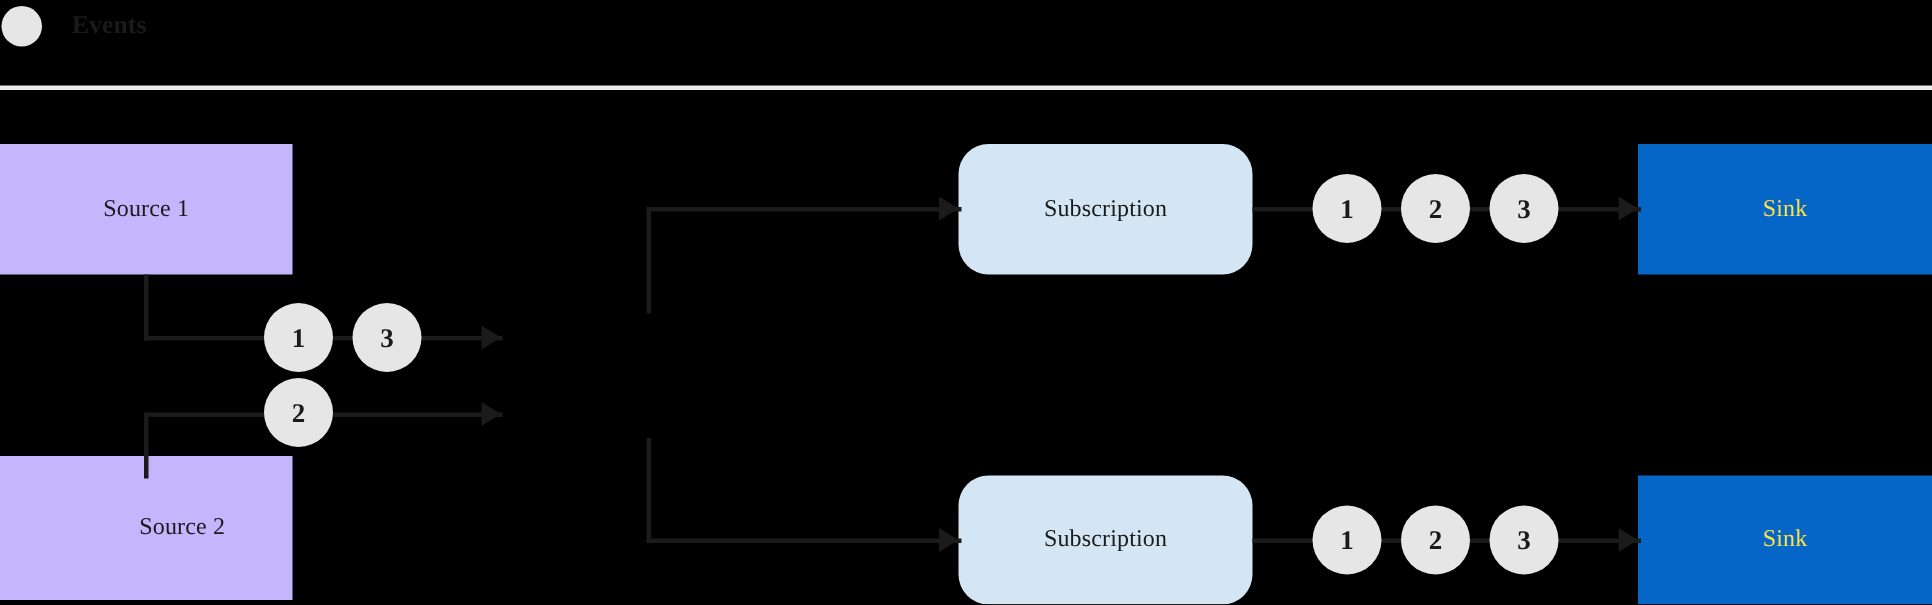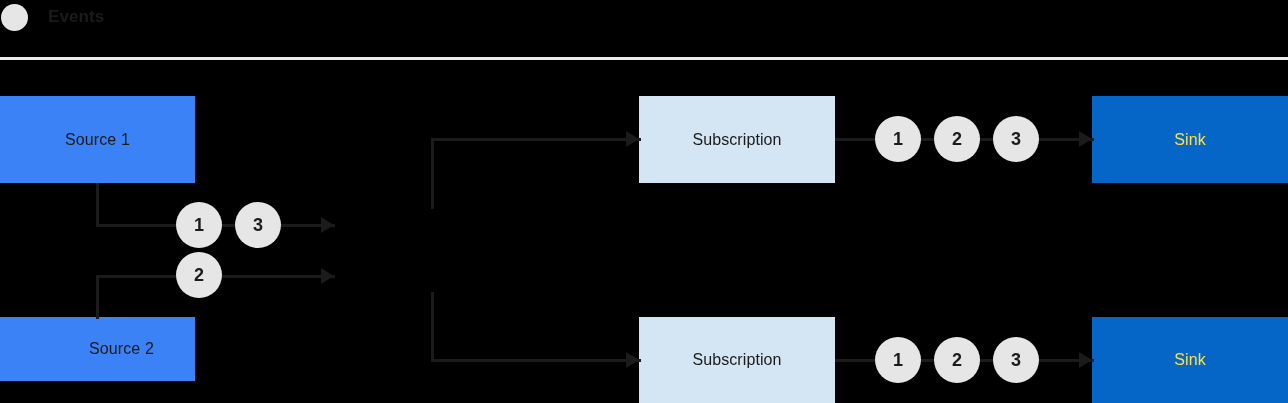--- a/index.html
+++ b/index.html
@@ -9,20 +9,21 @@
   }
   body {
     font-family: "Liberation Sans", sans-serif;
   }
   #stage {
     position: relative;
     width: 1288px;
     height: 403px;
     background: #000000;
     overflow: hidden;
+    font-family: Liberation Serif, serif;
   }
 
   
   .legend {
     position: absolute;
     left: 0px;
     top: 0px;
     width: 300px;
     height: 34px;
     display: flex;
@@ -56,22 +57,22 @@
   
   .node {
     position: absolute;
     display: flex;
     align-items: center;
     justify-content: center;
     font-size: 16px;
     letter-spacing: 0.1px;
     box-sizing: border-box;
   }
-  .node.grey  { background: #3b82f6; color: #1b1b1b; align-items: center; }
-  .node.light { background: #d4e5f4; color: #1b1b1b; }
+  .node.grey  { background: #c4b5fd; color: #1b1b1b; align-items: center; }
+  .node.light { background: #d4e5f4; color: #1b1b1b; border-radius: 20px; }
   .node.blue  { background: #0566c8; color: #fde047; }
 
   
   .line-h, .line-v {
     position: absolute;
     background: #1b1b1b;
   }
   .line-h { height: 3px; }
   .line-v { width: 3px; }
 
@@ -107,21 +108,21 @@
   <div class="legend">
     <div class="legend-dot"></div>
     <div class="legend-label">Events</div>
   </div>
   <div class="legend-divider"></div>
 
   <div class="node grey" style="left:0px; top:96px; width:195px; height:87px;">
     <span>Source 1</span>
   </div>
 
-  <div class="node grey" style="left:0px; top:317px; width:195px; height:64px;padding-left:48px;">
+  <div class="node grey" style="left:0px; top:304px; width:195px; height:96px;padding-left:48px;">
     <span>Source 2</span>
   </div>
 
 
   <div class="node light" style="left:639px; top:96px; width:196px; height:87px;">
     <span>Subscription</span>
   </div>
 
   <div class="node light" style="left:639px; top:317px; width:196px; height:86px;">
     <span>Subscription</span>

